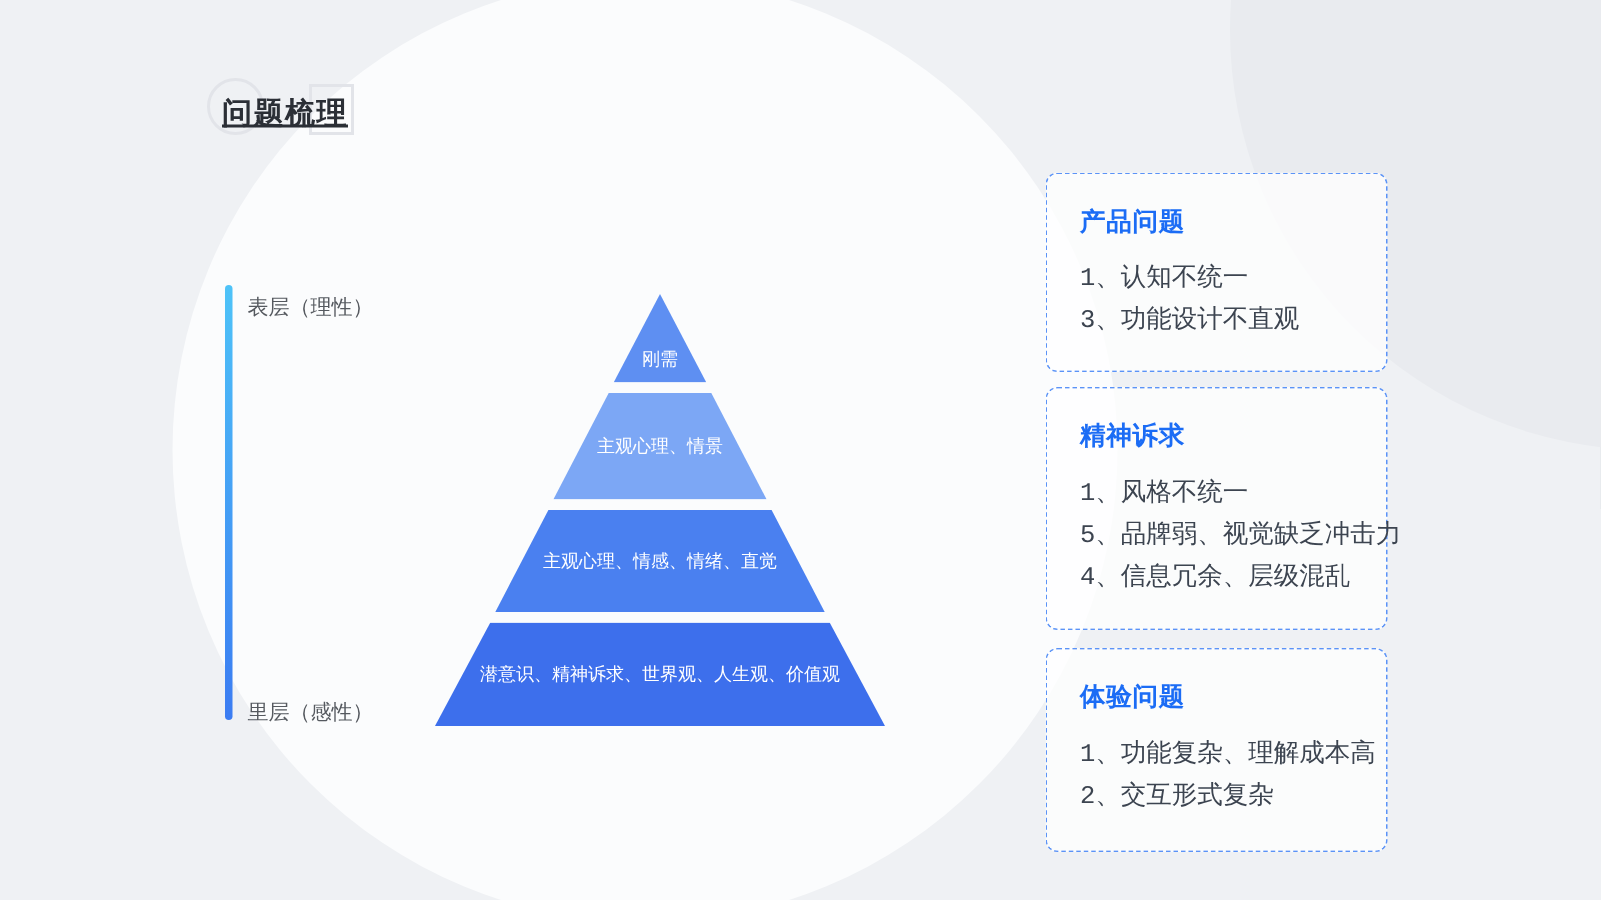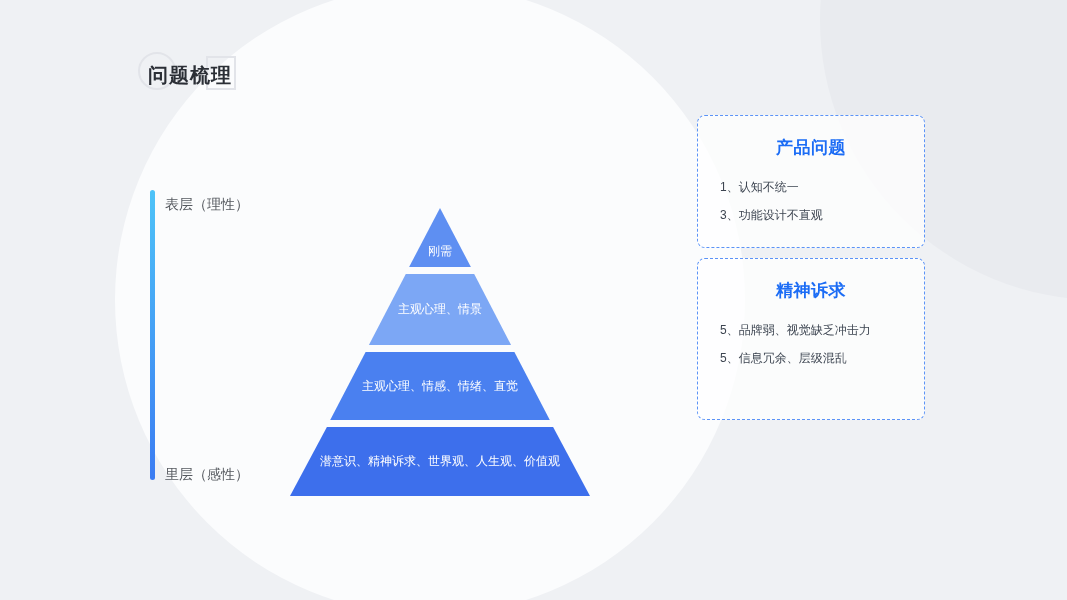--- a/index.html
+++ b/index.html
@@ -16,20 +16,21 @@
   .bg-circle-corner{
     position:absolute;left:820px;top:-260px;width:560px;height:560px;
     border-radius:50%;background:#e9ebef;
   }
 
   
   .title-wrap{position:absolute;left:148px;top:62px;}
   .title-text{
     position:relative;z-index:2;font-size:20px;font-weight:bold;color:#2b2f36;
     letter-spacing:1px;
+    text-decoration:underline;
   }
   .deco-ring{
     position:absolute;left:-10px;top:-10px;width:34px;height:34px;
     border:2px solid #e2e4e9;border-radius:50%;z-index:1;background:transparent;
   }
   .deco-square{
     position:absolute;left:58px;top:-6px;width:26px;height:30px;
     border:2px solid #e2e4e9;z-index:1;background:transparent;
   }
 
@@ -37,45 +38,45 @@
   .axis-line{
     position:absolute;left:150px;top:190px;width:5px;height:290px;
     border-radius:3px;
     background:linear-gradient(180deg,var(--axis-top,#4ec3f8),var(--axis-bottom,#3b7cf2));
   }
   .axis-label{position:absolute;font-size:14px;color:#55595f;white-space:nowrap;}
   .axis-label-top{left:165px;top:196px;}
   .axis-label-bottom{left:165px;top:466px;}
 
   
-  .pyramid{position:absolute;left:290px;top:208px;width:300px;height:288px;}
+  .pyramid{position:absolute;left:290px;top:196px;width:300px;height:288px;}
   .pyr-layer{
     position:absolute;left:0;width:100%;
     display:flex;align-items:center;justify-content:center;
     color:#ffffff;font-size:12px;white-space:nowrap;
   }
   .pyr-1{top:0;height:59px;clip-path:polygon(50% 0%,60.3% 100%,39.7% 100%);
          align-items:flex-end;padding-bottom:7px;box-sizing:border-box;}
   .pyr-2{top:66px;height:71px;clip-path:polygon(38.6% 0%,61.4% 0%,73.7% 100%,26.3% 100%);}
   .pyr-3{top:144px;height:68px;clip-path:polygon(25.2% 0%,74.8% 0%,86.6% 100%,13.4% 100%);}
   .pyr-4{top:219px;height:69px;clip-path:polygon(12.3% 0%,87.7% 0%,100% 100%,0% 100%);}
 
   
   .card{
     position:absolute;left:697px;width:228px;box-sizing:border-box;
     border:1px dashed var(--card-border,#5b93f7);border-radius:8px;
     background:rgba(255,255,255,0.75);
     padding:20px 22px;
   }
   .card-title{
     font-size:17px;font-weight:bold;color:var(--accent,#1b6cf5);
-    margin-bottom:14px;letter-spacing:0.5px;text-align:center;
+    margin-bottom:14px;letter-spacing:0.5px;
   }
   .card-item{
-    font-size:12px;color:#3c4450;line-height:28px;white-space:nowrap;
+    font-size:17px;color:#3c4450;line-height:28px;white-space:nowrap;font-family:Liberation Mono, monospace;
   }
   .card-1{top:115px;height:133px;}
   .card-2{top:258px;height:162px;}
   .card-3{top:432px;height:136px;}
 </style>
 </head>
 <body>
 
 <div class="slide">
 
@@ -108,18 +109,24 @@
   </div>
 
   <div class="card card-1">
     <div class="card-title">产品问题</div>
     <div class="card-item">1、认知不统一</div>
     <div class="card-item">3、功能设计不直观</div>
   </div>
 
   <div class="card card-2">
     <div class="card-title">精神诉求</div>
+    <div class="card-item">1、风格不统一</div>
     <div class="card-item">5、品牌弱、视觉缺乏冲击力</div>
-    <div class="card-item">5、信息冗余、层级混乱</div>
+    <div class="card-item">4、信息冗余、层级混乱</div>
   </div>
 
+  <div class="card card-3">
+    <div class="card-title">体验问题</div>
+    <div class="card-item">1、功能复杂、理解成本高</div>
+    <div class="card-item">2、交互形式复杂</div>
+  </div>
 
 </div>
 
 </body></html>

